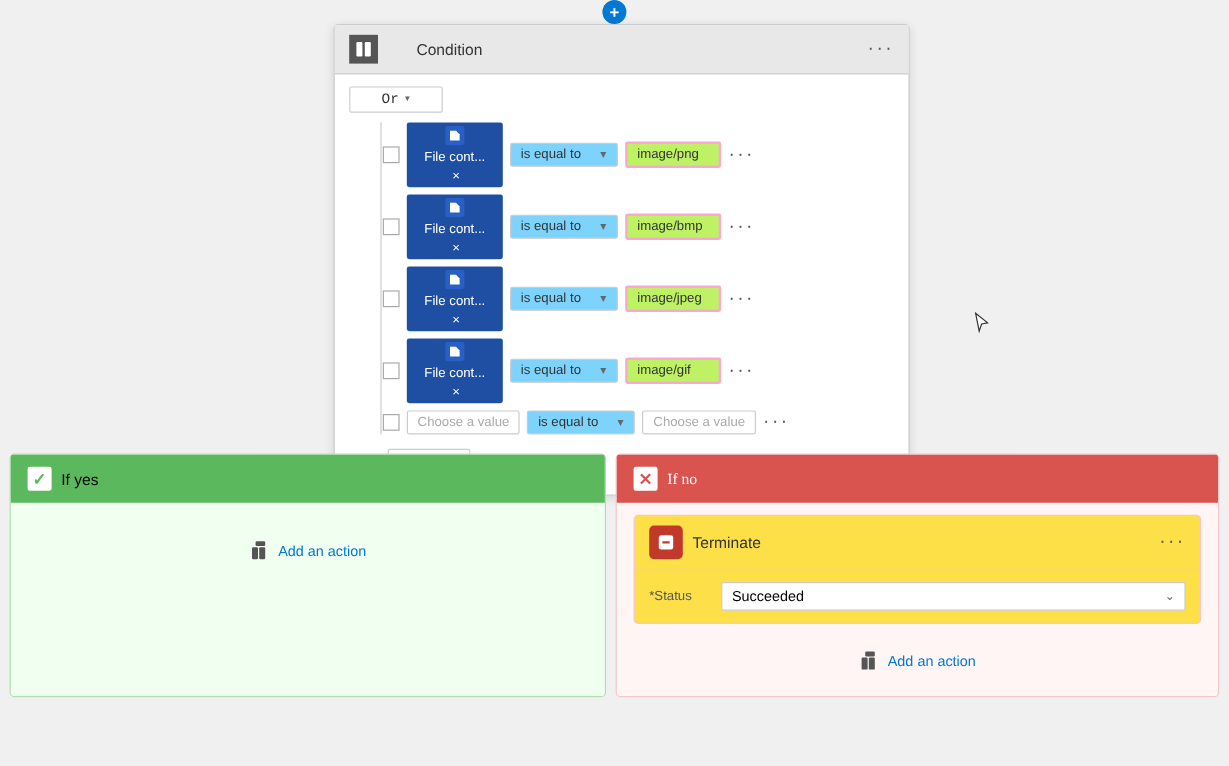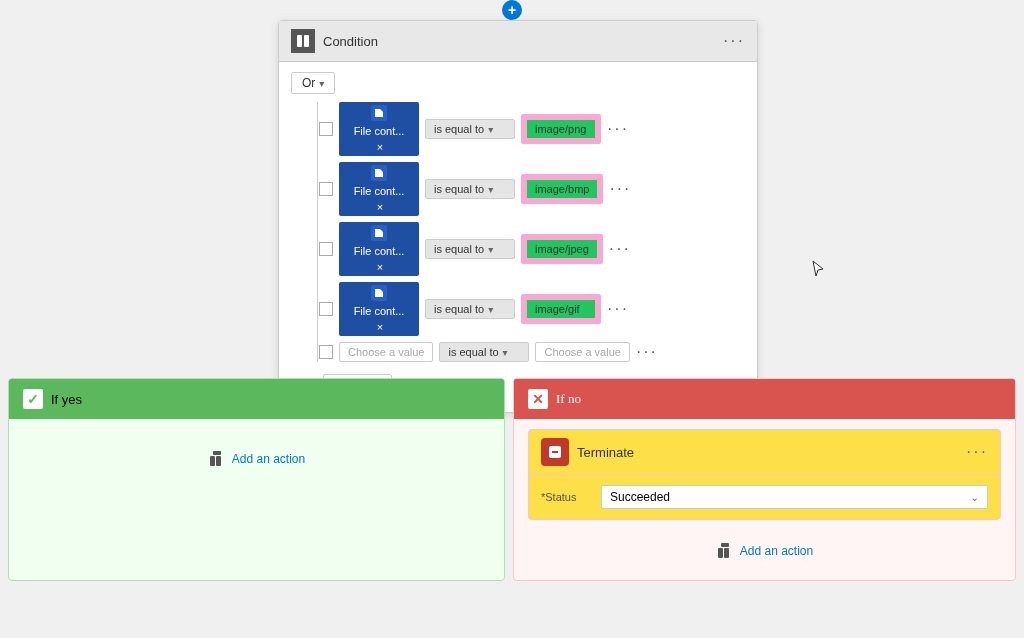--- a/index.html
+++ b/index.html
@@ -68,44 +68,46 @@
       display: flex;
       align-items: center;
       justify-content: center;
       color: white;
       font-size: 10px;
     }
     .condition-title {
       font-size: 13px;
       font-weight: 500;
       color: #333;
+      margin-left: 24px;
     }
     .dots-menu {
       color: #555;
       font-size: 16px;
       cursor: pointer;
       letter-spacing: 2px;
     }
 
     .condition-body {
       padding: 10px 12px 12px 12px;
     }
 
     .or-button {
       display: inline-flex;
       align-items: center;
       gap: 4px;
       border: 1px solid #ccc;
       background: white;
-      padding: 3px 10px;
+      padding: 3px 26px;
       border-radius: 2px;
       cursor: pointer;
       font-size: 12px;
       color: #333;
       margin-bottom: 8px;
+      font-family: Liberation Mono, monospace;
     }
 
     .condition-row {
       display: flex;
       align-items: center;
       gap: 6px;
       margin-bottom: 6px;
       padding-left: 8px;
     }
     .checkbox {
@@ -140,34 +142,34 @@
     }
     .file-cont-x {
       cursor: pointer;
       font-size: 11px;
       margin-left: 2px;
     }
 
     .operator-select {
       display: inline-flex;
       align-items: center;
-      gap: 4px;
+      gap: 16px;
       border: 1px solid #ccc;
-      background: #e5e5e5;
+      background: #7dd3fc;
       padding: 3px 8px;
       border-radius: 2px;
       font-size: 11px;
       color: #333;
       min-width: 90px;
       cursor: pointer;
     }
 
     .value-input {
-      border: 6px solid #f9a8d4;
-      background: #22c55e;
+      border: 2px solid #f9a8d4;
+      background: #bef264;
       padding: 3px 8px;
       border-radius: 2px;
       font-size: 11px;
       color: #333;
       min-width: 80px;
     }
     .choose-value-input {
       border: 1px solid #ccc;
       background: white;
       color: #aaa;

